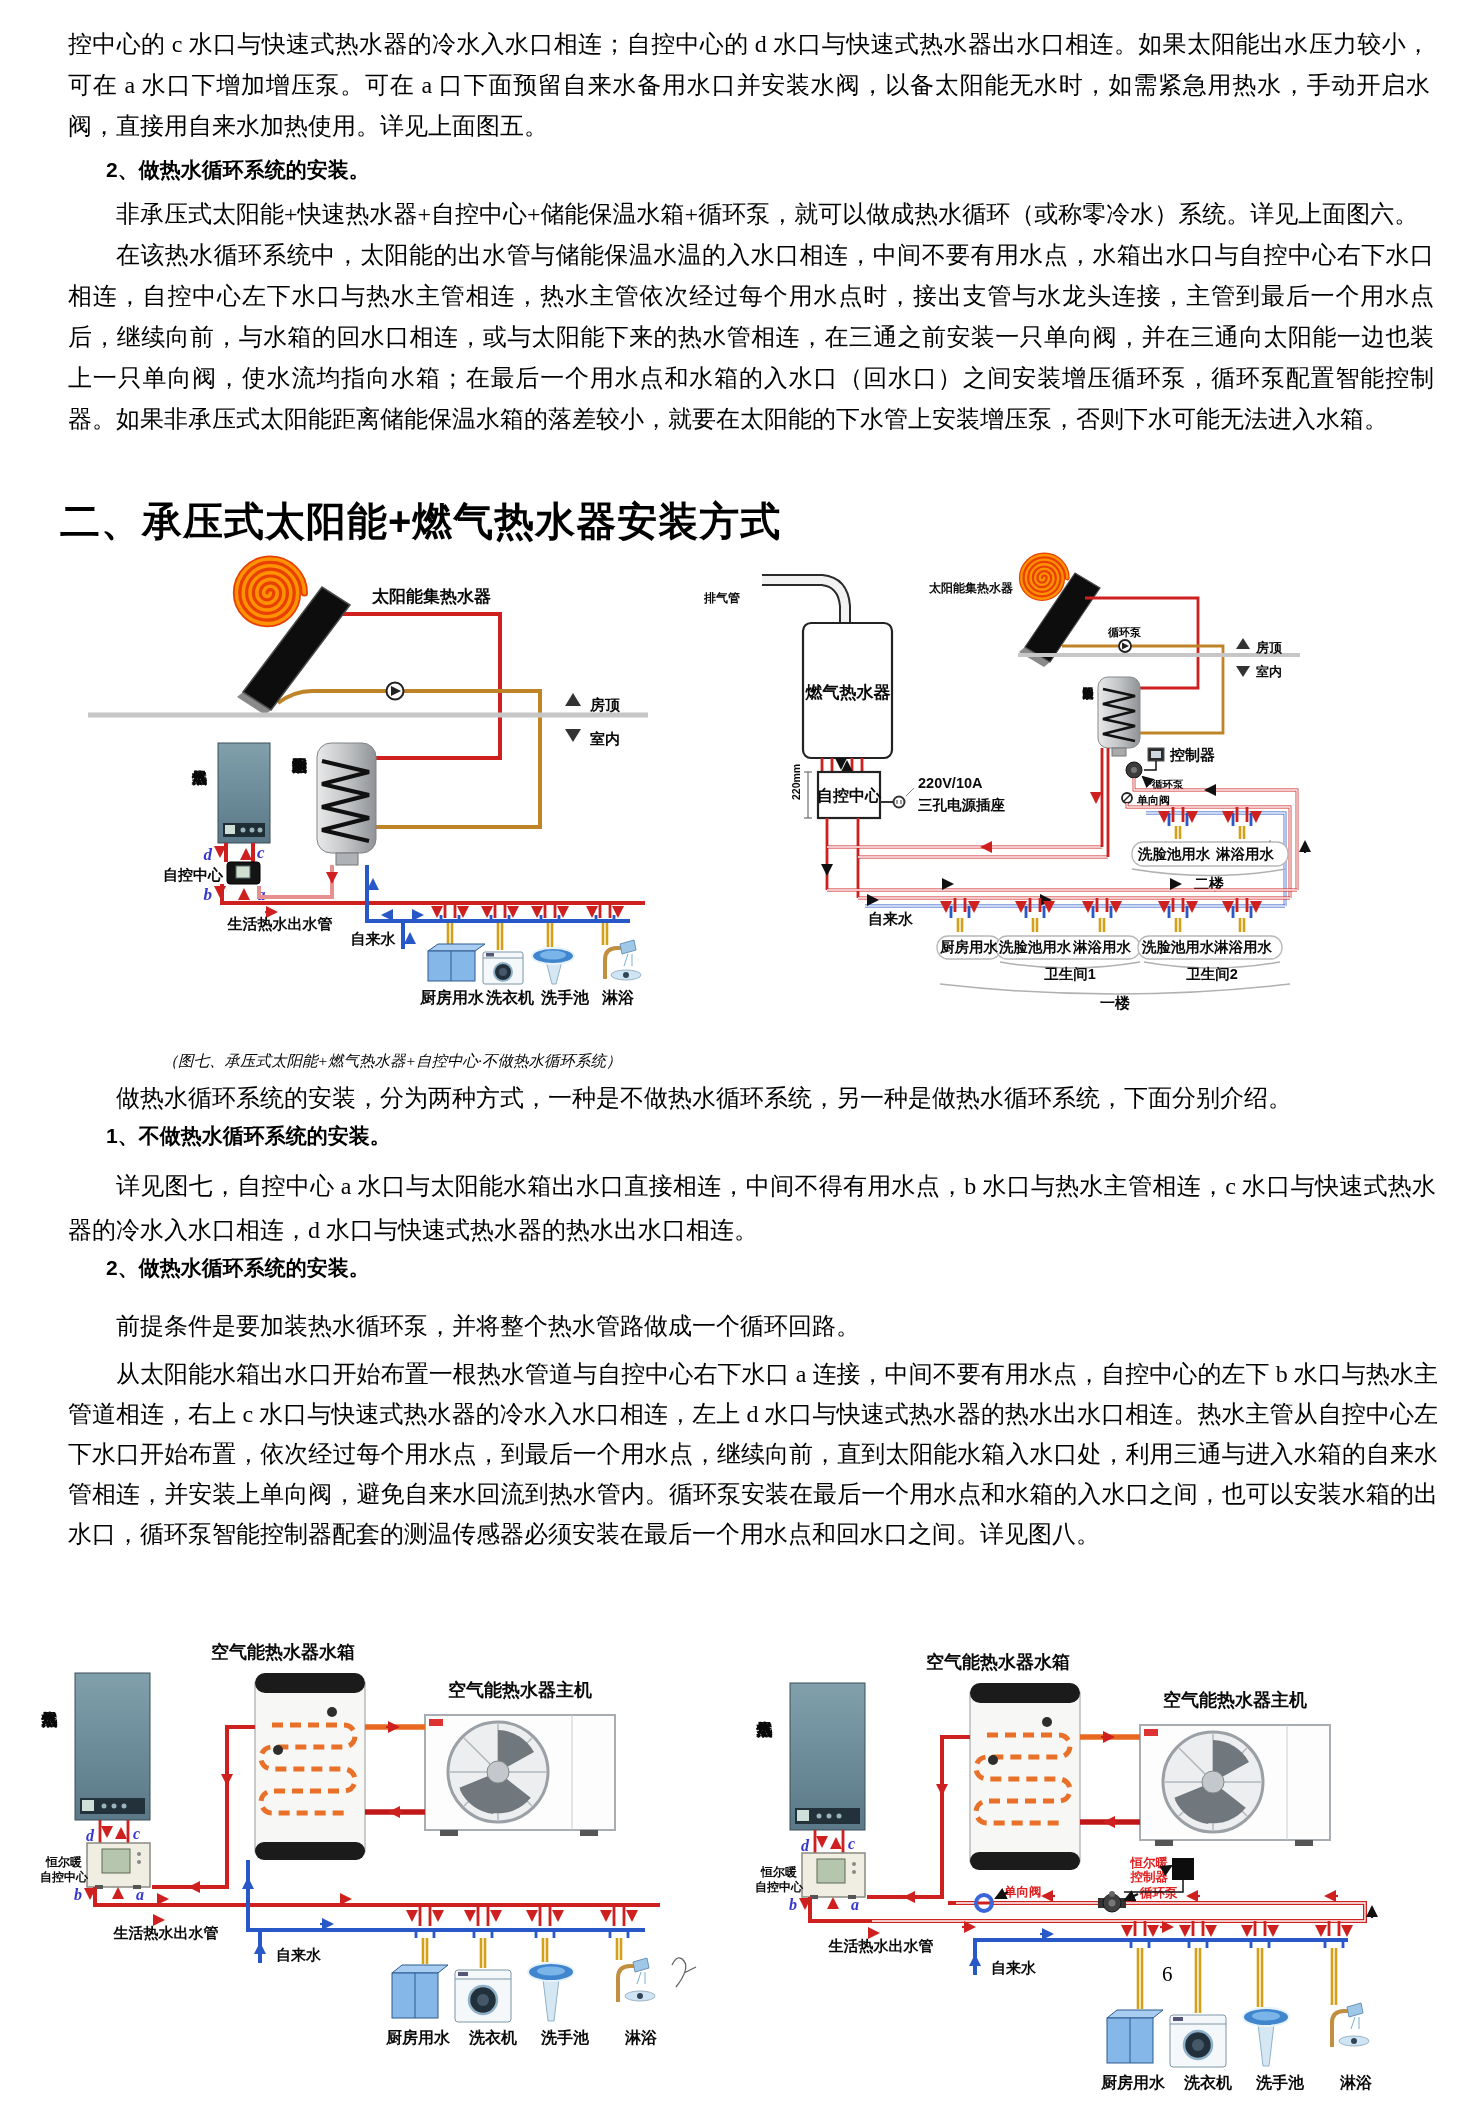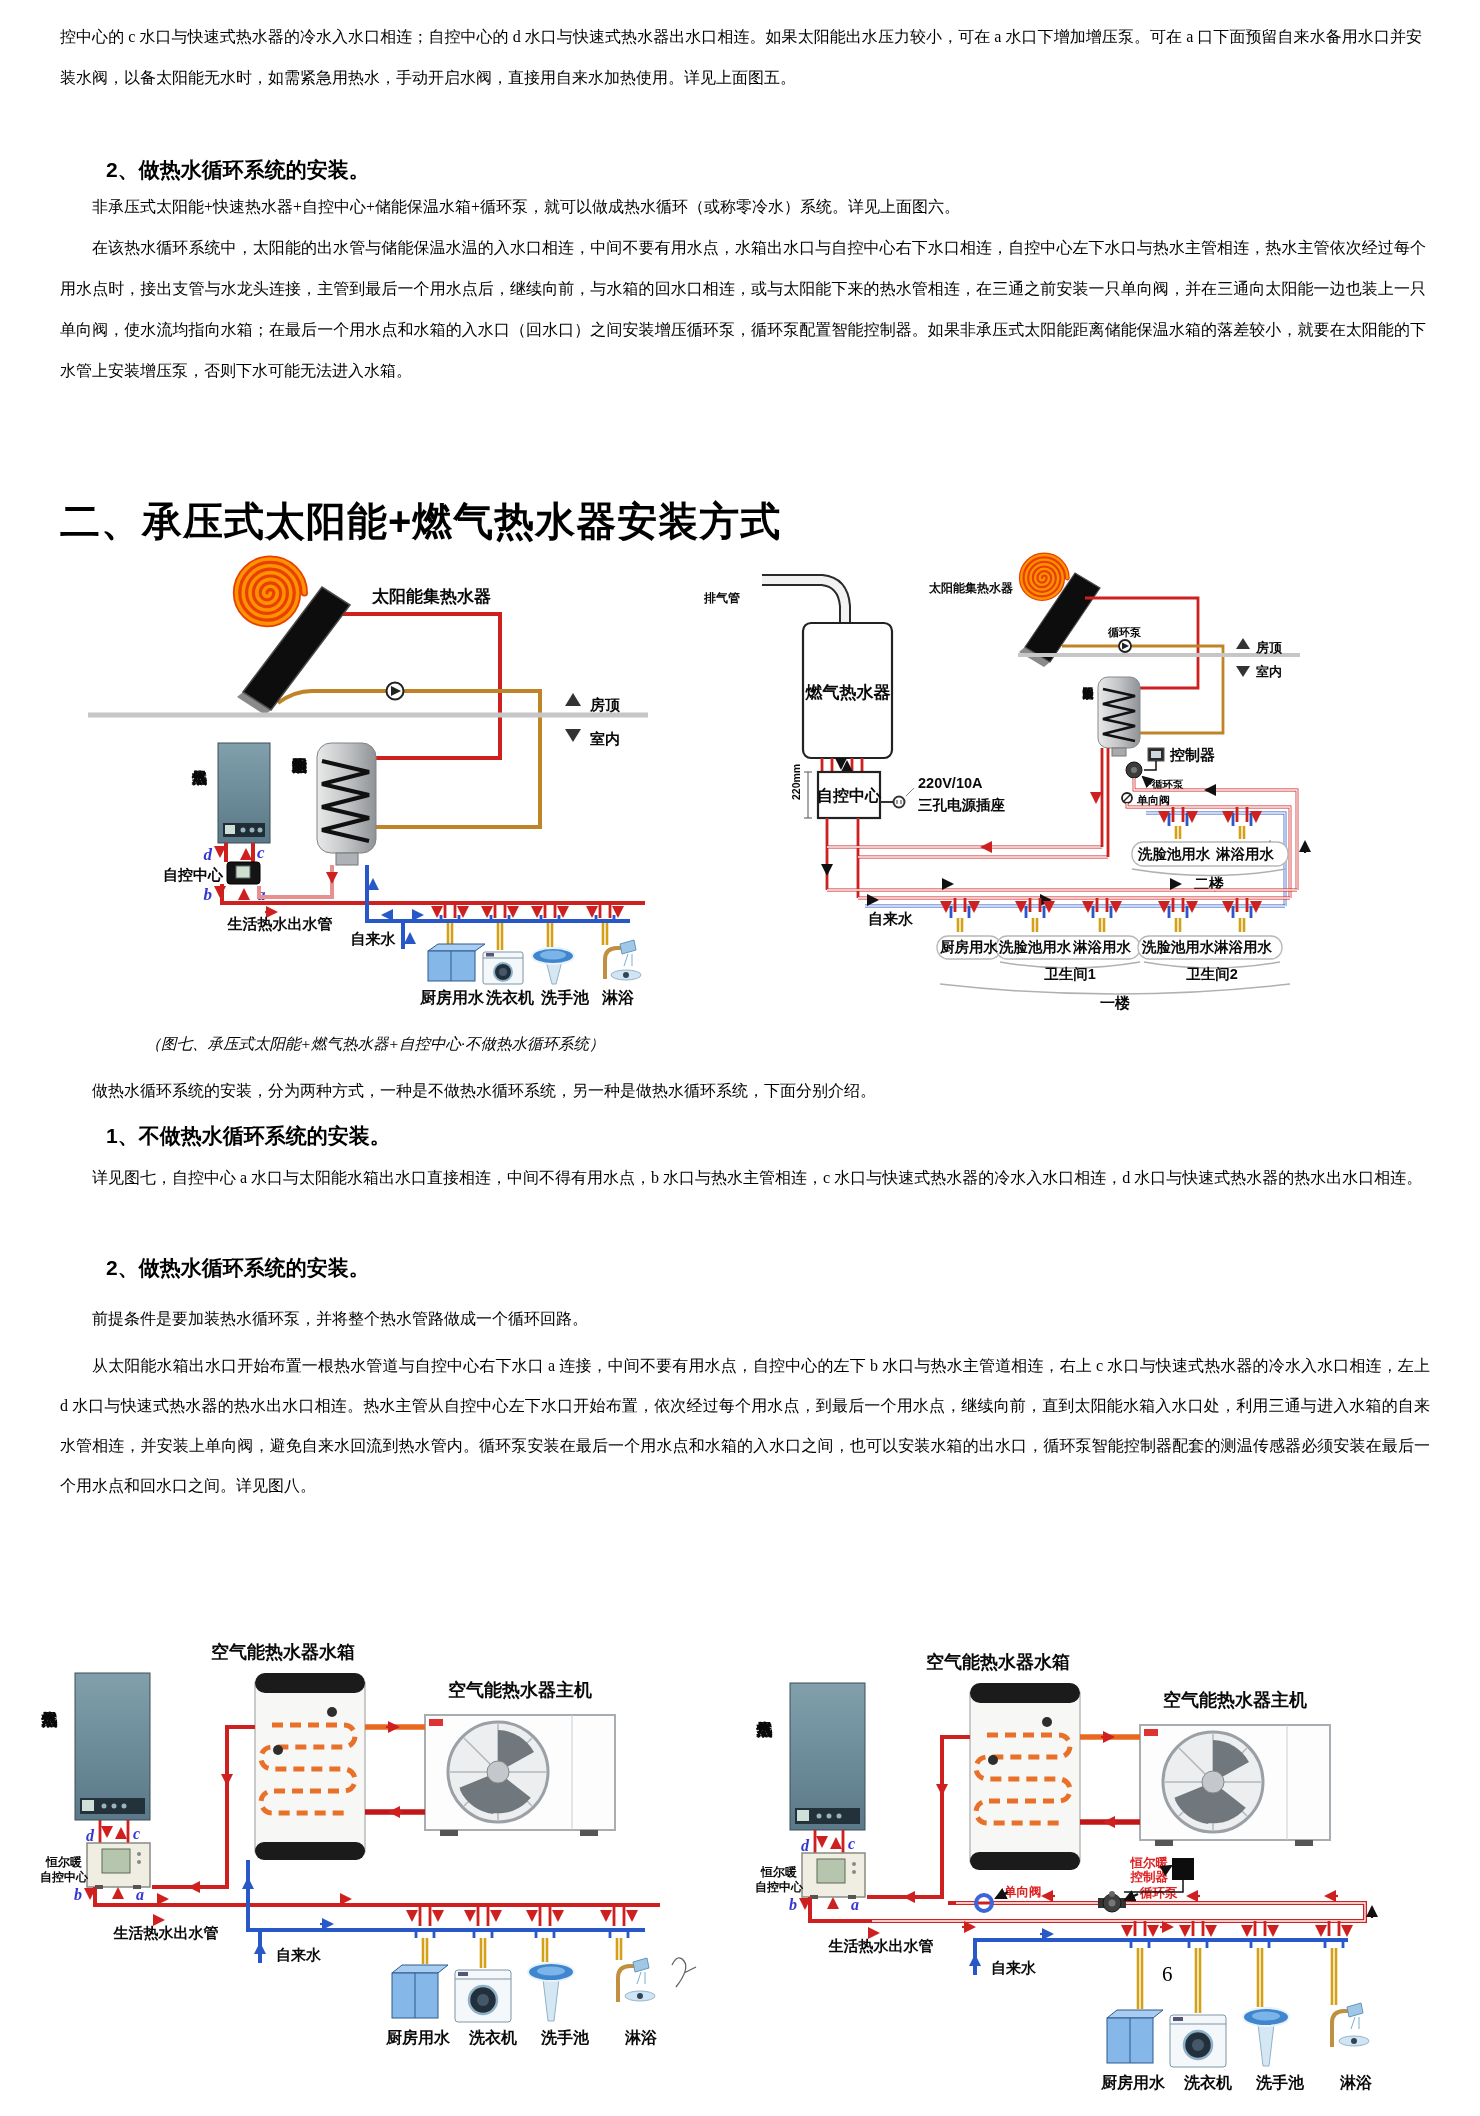--- a/index.html
+++ b/index.html
@@ -1,24 +1,24 @@
 <!DOCTYPE html>
 <html><head>
 <meta charset="utf-8">
 <style>
   html,body{margin:0;padding:0;background:#fff;}
   .page{position:relative;width:1480px;height:2116px;background:#fff;overflow:hidden;
         font-family:"Liberation Serif","DejaVu Serif",serif;color:#000;}
-  .bt{position:absolute;font-size:16px;line-height:41px;text-align:justify;margin:0;}
+  .bt{position:absolute;font-size:24px;line-height:41px;text-align:justify;margin:8px;}
   .ind{text-indent:2em;}
   .sh{position:absolute;font-family:"Liberation Sans","DejaVu Sans",sans-serif;
       font-weight:bold;font-size:21px;margin:8px;}
   .big{position:absolute;font-family:"Liberation Sans","DejaVu Sans",sans-serif;
        font-weight:900;font-size:40px;letter-spacing:1px;margin:0;white-space:nowrap;}
-  .cap{position:absolute;font-style:italic;font-size:15.5px;text-align:center;margin:0;}
+  .cap{position:absolute;font-style:italic;font-size:15.5px;text-align:center;margin:17px;}
   .fig{position:absolute;}
   .pagenum{position:absolute;font-size:21px;}
   
   .pR{stroke:#cf2020;stroke-width:4;fill:none}
   .pR3{stroke:#cf2020;stroke-width:2.8;fill:none}
   .pRl{stroke:#c01818;stroke-width:5.5;fill:none}
   .pP{stroke:#e89090;stroke-width:4;fill:none}
   .pB{stroke:#2858c8;stroke-width:4;fill:none}
   .pB3{stroke:#2858c8;stroke-width:2.8;fill:none}
   .pT{stroke:#c08428;stroke-width:4;fill:none}

